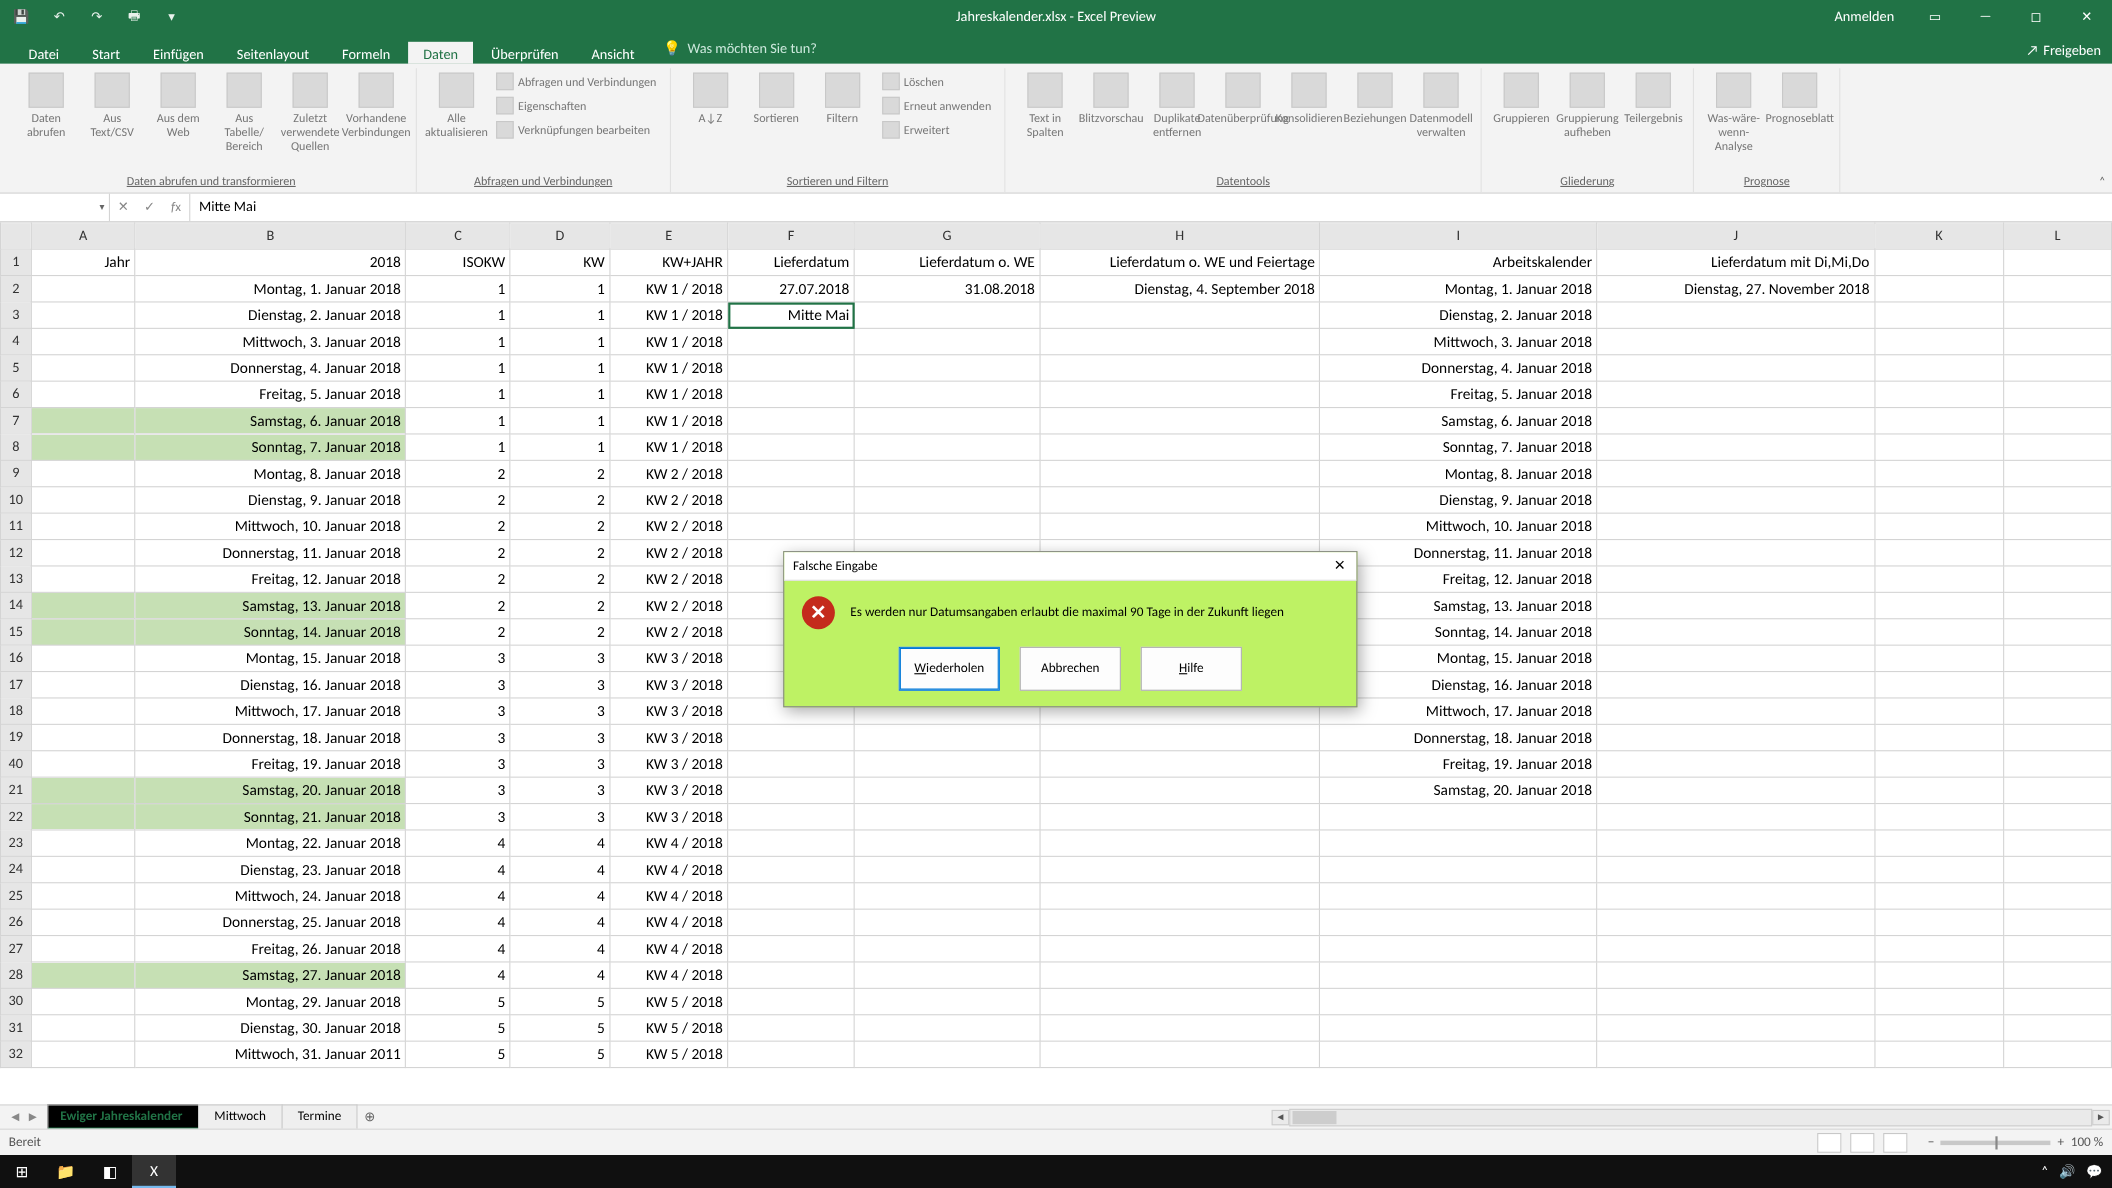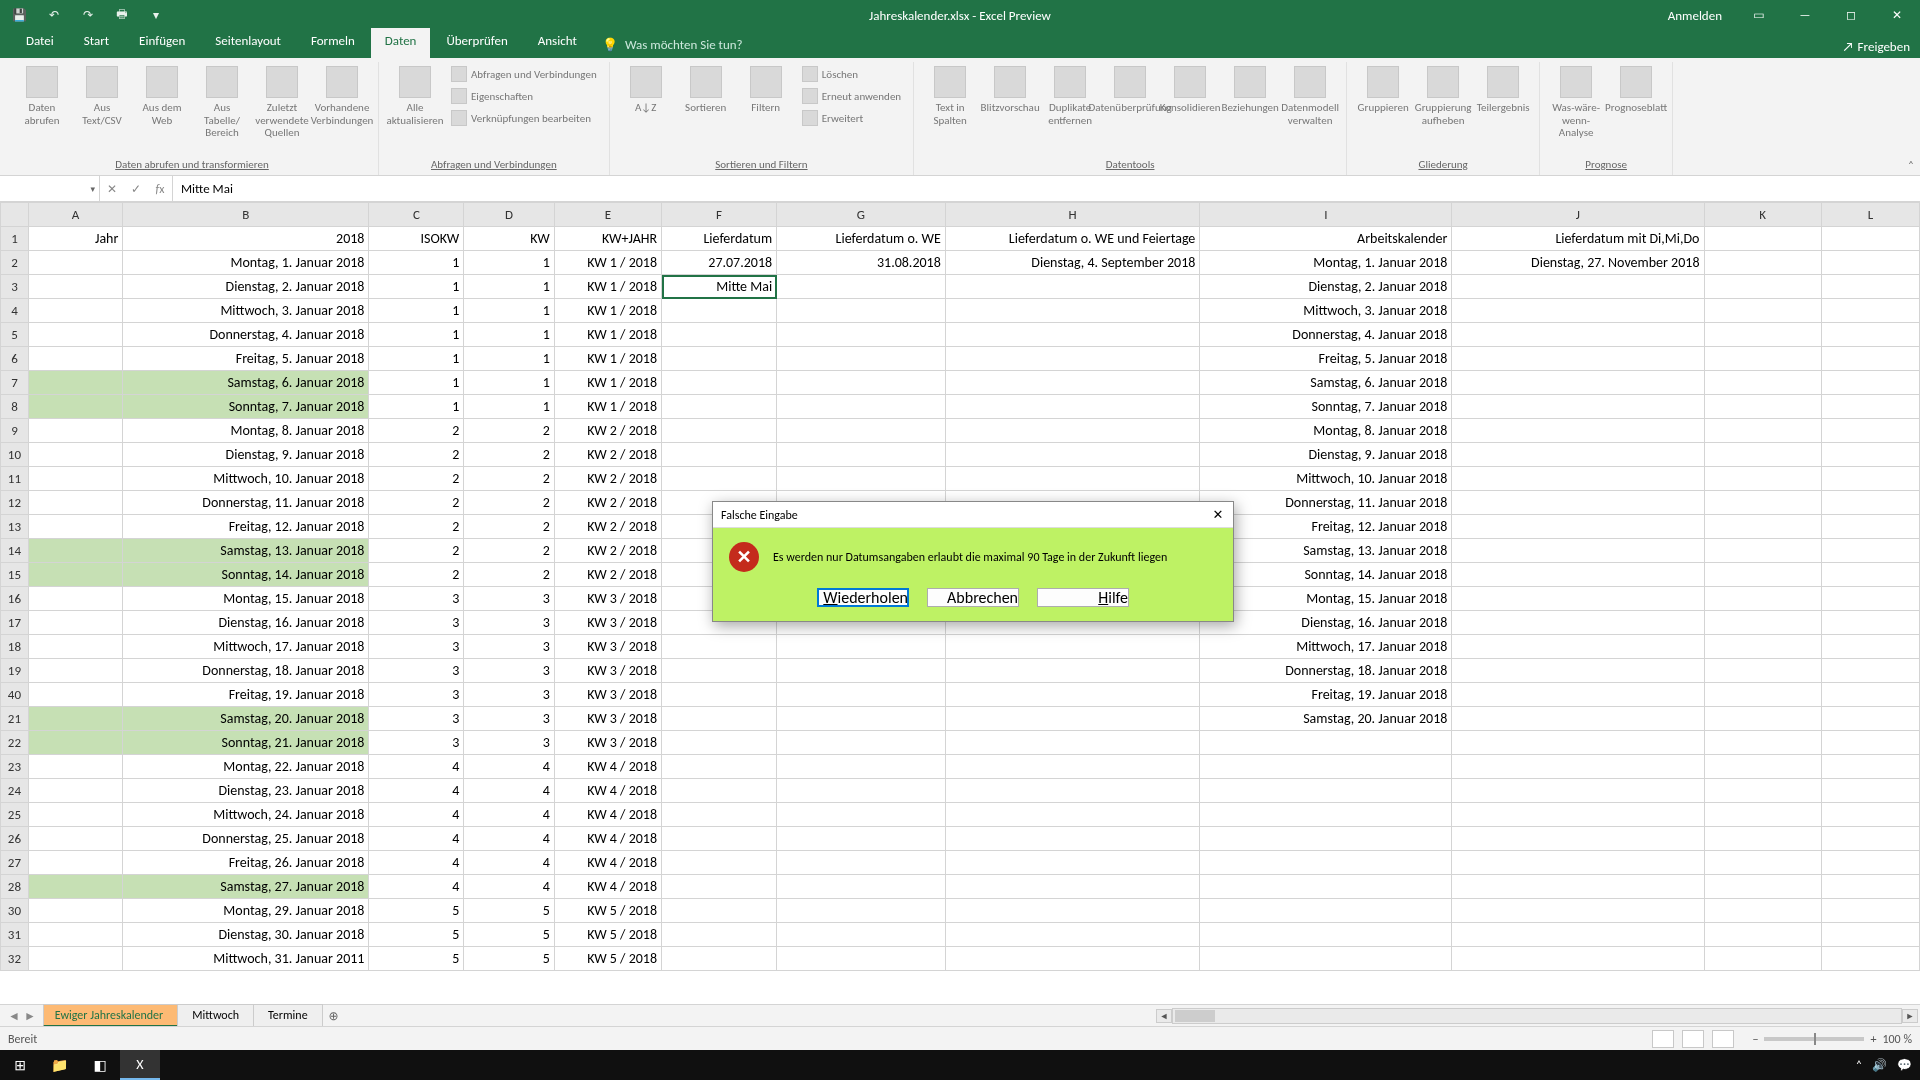--- a/index.html
+++ b/index.html
@@ -9,21 +9,21 @@
 .titlebar { height: 30px; background: #217346; color: #fff; display: flex; align-items: center; position: relative; }
 .titlebar-left { display: flex; align-items: center; padding-left: 8px; gap: 10px; }
 .qat-btn { width:24px; height:24px; display:flex; align-items:center; justify-content:center; color:#fff; opacity:.9; cursor:pointer; font-size:12px;}
 .titlebar-title { position:absolute; left:50%; transform:translateX(-50%); font-size:13px; }
 .titlebar-right { margin-left:auto; display:flex; align-items:center; }
 .titlebar-right .tb-btn{ width:46px; height:30px; display:flex; align-items:center; justify-content:center; font-size:12px; cursor:pointer;}
 .tb-anmelden{ padding:0 14px; font-size:13px; }
 
 
 .ribbon-tabs { height:28px; background:#217346; display:flex; align-items:flex-end; padding-left:12px; gap:2px; position:relative;}
-.rtab { padding:5px 14px 10px; font-size:13px; color:#fff; cursor:pointer; position:relative;}
+.rtab { padding:5px 14px 0; font-size:13px; color:#fff; cursor:pointer; position:relative;}
 .rtab.active { background:#f3f3f3; color:#217346; }
 .tell-me { display:flex; align-items:center; gap:6px; color:#cce8dc; font-size:13px; padding:0 10px 6px; }
 .share-btn { position:absolute; right:10px; bottom:4px; color:#fff; font-size:13px; display:flex; align-items:center; gap:4px; cursor:pointer;}
 
 
 .ribbon { height:118px; background:#f3f3f3; border-bottom:1px solid #d4d4d4; display:flex; padding:4px 6px 0; position:relative; }
 .rgroup { border-right:1px solid #e1e1e1; padding:0 8px; display:flex; flex-direction:column; }
 .rgroup-body { flex:1; display:flex; gap:4px; align-items:flex-start; padding-top:2px;}
 .rgroup-label { text-align:center; font-size:11px; color:#666; padding:2px 0 4px;text-decoration:underline; }
 .rbtn-big { width:56px; display:flex; flex-direction:column; align-items:center; gap:4px; padding:2px; cursor:pointer; color:#777;}
@@ -59,30 +59,30 @@
 .tooltip { position:absolute; left:744px; top:304px; width:140px; background:#ffffe1; border:1px solid #808080; padding:4px 6px; font-size:11px; line-height:1.25; z-index:5; box-shadow:1px 1px 2px rgba(0,0,0,.2);}
 .tooltip b { font-weight:bold; display:block; }
 
 
 .dialog { position:absolute; left:712px; top:501px; width:522px; background:#bef264; border:1px solid #888; box-shadow:2px 4px 14px rgba(0,0,0,.35); z-index:10; font-size:12px;}
 .dialog-title { height:26px; background:#fff; border-bottom:1px solid #ddd; display:flex; align-items:center; padding:0 8px; font-size:12px; position:relative;}
 .dialog-close { position:absolute; right:4px; top:2px; width:22px; height:20px; display:flex; align-items:center; justify-content:center; cursor:pointer; font-size:13px;}
 .dialog-body { padding:14px 16px 10px; display:flex; align-items:center; gap:14px;}
 .err-icon { width:30px; height:30px; border-radius:50%; background:#c42b1c; color:#fff; display:flex; align-items:center; justify-content:center; font-size:18px; font-weight:bold; flex:none;}
 .dialog-btns { display:flex; justify-content:center; gap:18px; padding:6px 0 14px;}
-.dlg-btn { min-width:92px; height:19px; background:#fdfdfd; border:1px solid #adadad; font-size:16px; cursor:pointer; display:flex; align-items:center; justify-content:flex-end;}
+.dlg-btn { min-width:92px; height:40px; background:#fdfdfd; border:1px solid #adadad; font-size:12px; cursor:pointer; display:flex; align-items:center; justify-content:center;}
 .dlg-btn.focus { border:1px solid #0078d7; box-shadow:inset 0 0 0 1px #0078d7;}
 .dlg-btn u { text-decoration:underline; }
 
 
 .sheettabs { position:absolute; left:0; right:0; bottom:24px; height:22px; background:#f3f3f3; border-top:1px solid #d4d4d4; display:flex; align-items:center; font-size:12px;}
 .st-nav { display:flex; gap:4px; padding:0 8px; color:#888;}
 .st-nav span{cursor:pointer;}
 .st-tab { padding:3px 14px; border:1px solid #ccc; border-bottom:none; background:#efefef; cursor:pointer; margin-left:-1px;}
-.st-tab.active { background:#fdba74; border-bottom:2px solid #217346; font-weight:400; color:#217346;padding-left:11px;}
+.st-tab.active { background:#000000; border-bottom:2px solid #217346; font-weight:700; color:#217346;padding-left:11px;}
 .st-add { width:22px; text-align:center; cursor:pointer; color:#666;}
 .hscroll { margin-left:auto; width:730px; height:16px; background:#eaeaea; border:1px solid #ccc; position:relative; margin-right:18px;}
 .hscroll .thumb{ position:absolute; left:2px; top:1px; height:12px; width:40px; background:#cdcdcd;}
 .hscroll .arrow{ position:absolute; top:0; width:16px; height:14px; display:flex;align-items:center;justify-content:center; font-size:9px; color:#555; background:#eaeaea;}
 .hscroll .la{left:-17px; border:1px solid #ccc;}
 .hscroll .ra{right:-17px; border:1px solid #ccc;}
 
 
 .statusbar { position:absolute; left:0; right:0; bottom:0; height:24px; background:#f3f3f3; border-top:1px solid #d4d4d4; display:flex; align-items:center; font-size:12px; color:#555; padding:0 8px;}
 .view-btns { margin-left:auto; display:flex; align-items:center; gap:8px;}

